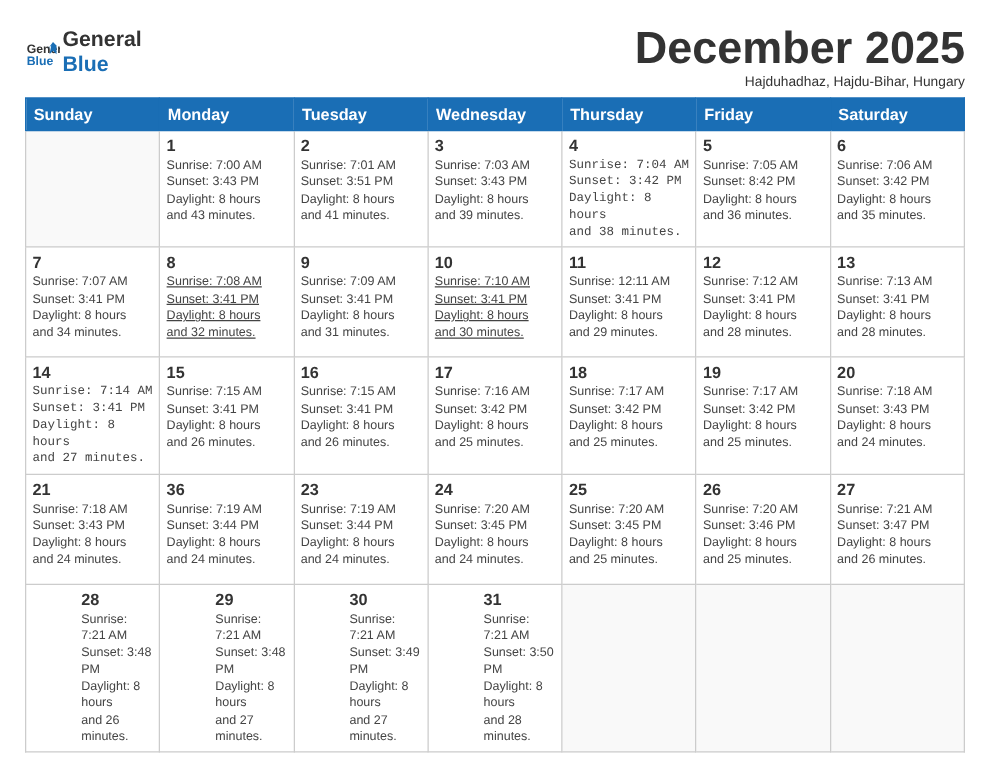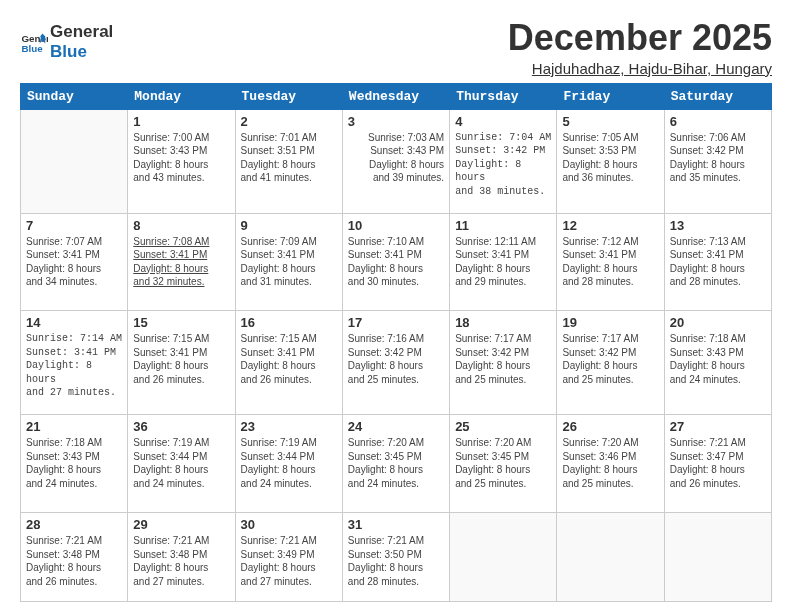--- a/index.html
+++ b/index.html
@@ -36,41 +36,39 @@
     .title-block {
       text-align: right;
     }
     .month-title {
       font-size: 36px;
       font-weight: bold;
       color: #333;
       line-height: 1.1;
     }
     .location-title {
-      font-size: 15px;
+      font-size: 11px;
       color: #333;
       margin-top: 2px;
-      text-decoration: underline;
     }
     .calendar {
       flex: 1;
       border: 1px solid #ccc;
       border-collapse: collapse;
       width: 100%;
       table-layout: fixed;
     }
     .calendar th {
       background-color: #1a6eb5;
       color: #fff;
       text-align: left;
       padding: 5px 6px;
       font-size: 13px;
       font-weight: bold;
       border: 1px solid #1a6eb5;
-      font-family: Liberation Mono, monospace;
     }
     .calendar td {
       border: 1px solid #ccc;
       vertical-align: top;
       padding: 4px 5px;
       font-size: 10.5px;
       color: #333;
       height: 88px;
     }
     .day-num {
@@ -83,20 +81,21 @@
     .cell-text {
       font-size: 10px;
       color: #444;
       line-height: 1.35;
     }
     .empty-cell {
       background: #f9f9f9;
     }
     .last-row td {
       height: 78px;
+      padding-left: 44px;
     }
   </style>
 </head>
 <body>
 
 <div class="page">
   <div class="header">
     <div class="logo">
       <svg class="logo-icon" viewBox="0 0 40 40" xmlns="http://www.w3.org/2000/svg">
         <text x="2" y="20" font-size="14" font-weight="bold" fill="#333" font-family="Arial">General</text>
@@ -138,36 +137,36 @@
           </td>
           <td>
             <span class="day-num">2</span>
             <div class="cell-text" style="white-space: pre-line;">Sunrise: 7:01 AM
 Sunset: 3:51 PM
 Daylight: 8 hours
 and 41 minutes.</div>
           </td>
           <td>
             <span class="day-num">3</span>
-            <div class="cell-text" style="white-space: pre-line; text-align: right;">Sunrise: 7:03 AM
+            <div class="cell-text" style="white-space: pre-line;">Sunrise: 7:03 AM
 Sunset: 3:43 PM
 Daylight: 8 hours
 and 39 minutes.</div>
           </td>
           <td>
             <span class="day-num">4</span>
             <div class="cell-text" style="white-space: pre-line; font-family: Liberation Mono, monospace;">Sunrise: 7:04 AM
 Sunset: 3:42 PM
 Daylight: 8 hours
 and 38 minutes.</div>
           </td>
           <td>
             <span class="day-num">5</span>
             <div class="cell-text" style="white-space: pre-line;">Sunrise: 7:05 AM
-Sunset: 3:53 PM
+Sunset: 8:42 PM
 Daylight: 8 hours
 and 36 minutes.</div>
           </td>
           <td>
             <span class="day-num">6</span>
             <div class="cell-text" style="white-space: pre-line;">Sunrise: 7:06 AM
 Sunset: 3:42 PM
 Daylight: 8 hours
 and 35 minutes.</div>
           </td>
@@ -189,21 +188,21 @@
           </td>
           <td>
             <span class="day-num">9</span>
             <div class="cell-text" style="white-space: pre-line;">Sunrise: 7:09 AM
 Sunset: 3:41 PM
 Daylight: 8 hours
 and 31 minutes.</div>
           </td>
           <td>
             <span class="day-num">10</span>
-            <div class="cell-text" style="white-space: pre-line;">Sunrise: 7:10 AM
+            <div class="cell-text" style="white-space: pre-line; text-decoration: underline;">Sunrise: 7:10 AM
 Sunset: 3:41 PM
 Daylight: 8 hours
 and 30 minutes.</div>
           </td>
           <td>
             <span class="day-num">11</span>
             <div class="cell-text" style="white-space: pre-line;">Sunrise: 12:11 AM
 Sunset: 3:41 PM
 Daylight: 8 hours
 and 29 minutes.</div>

